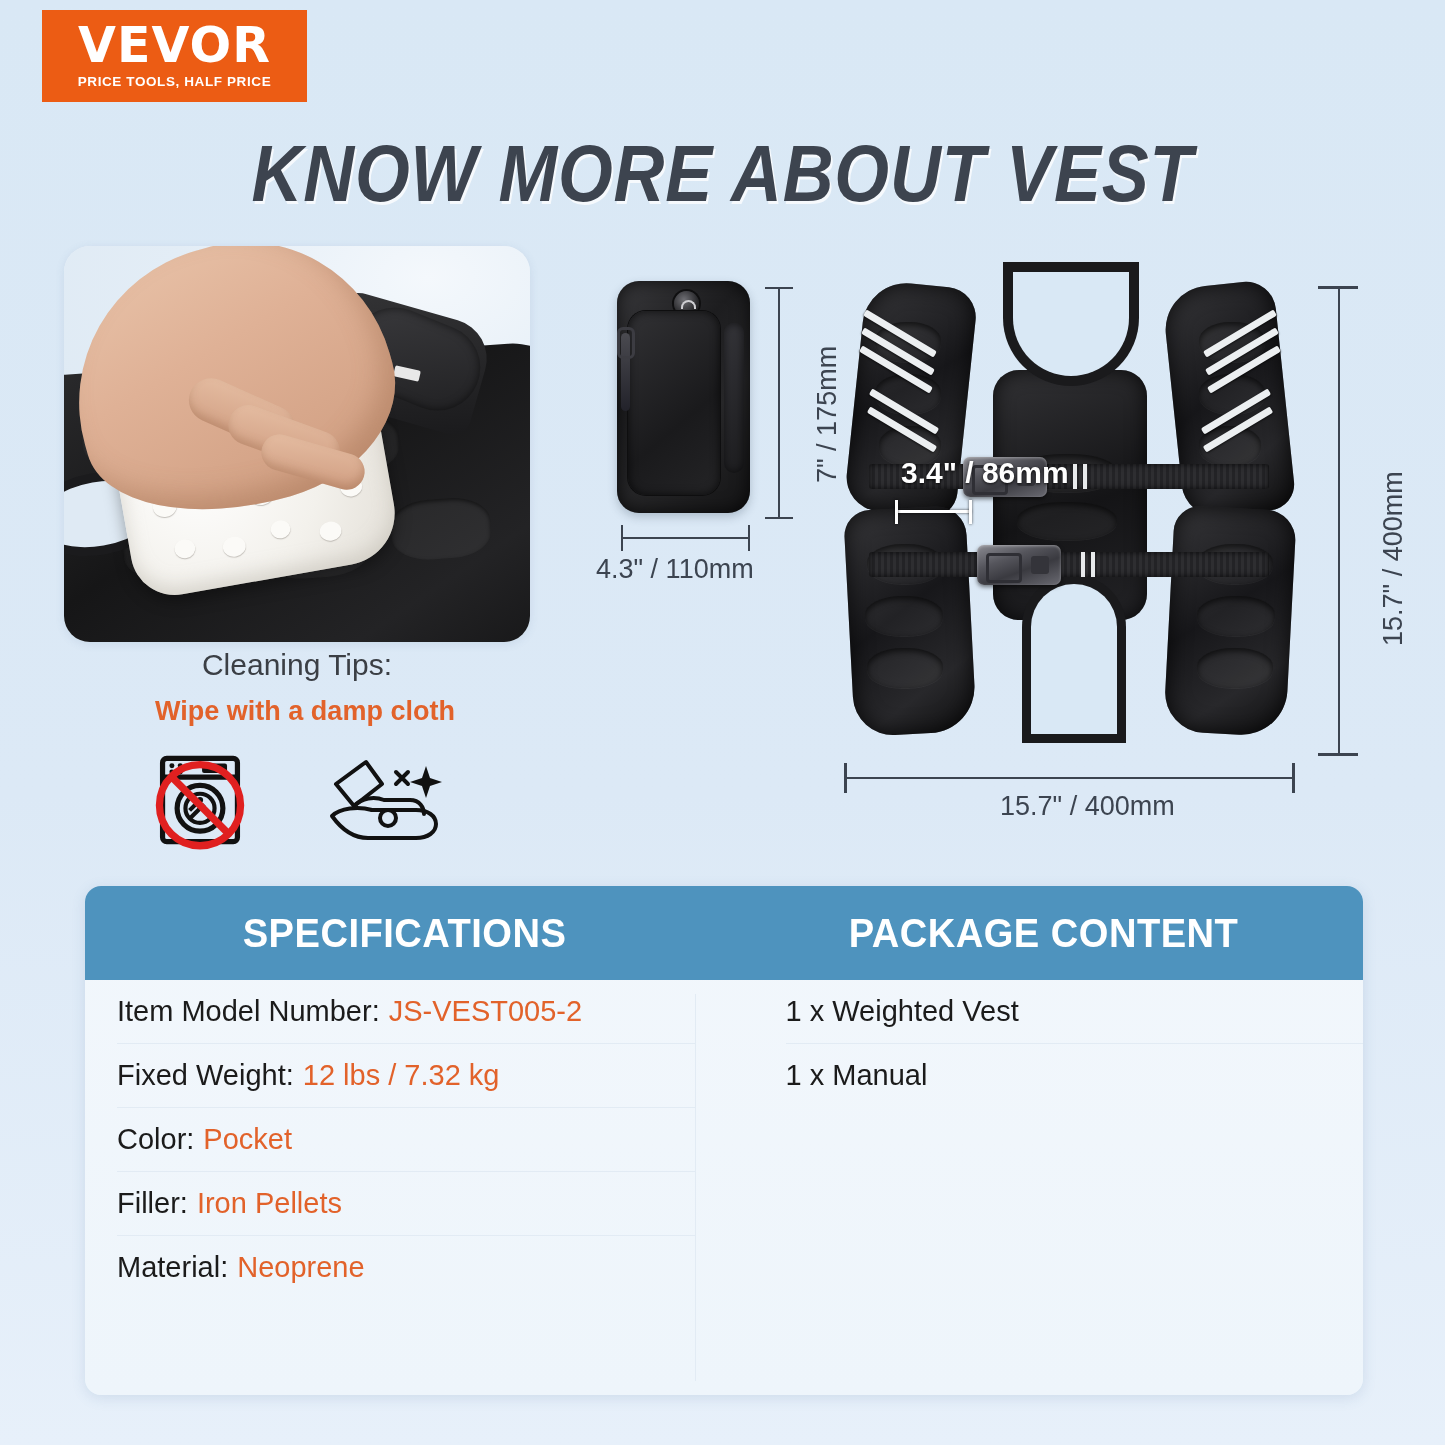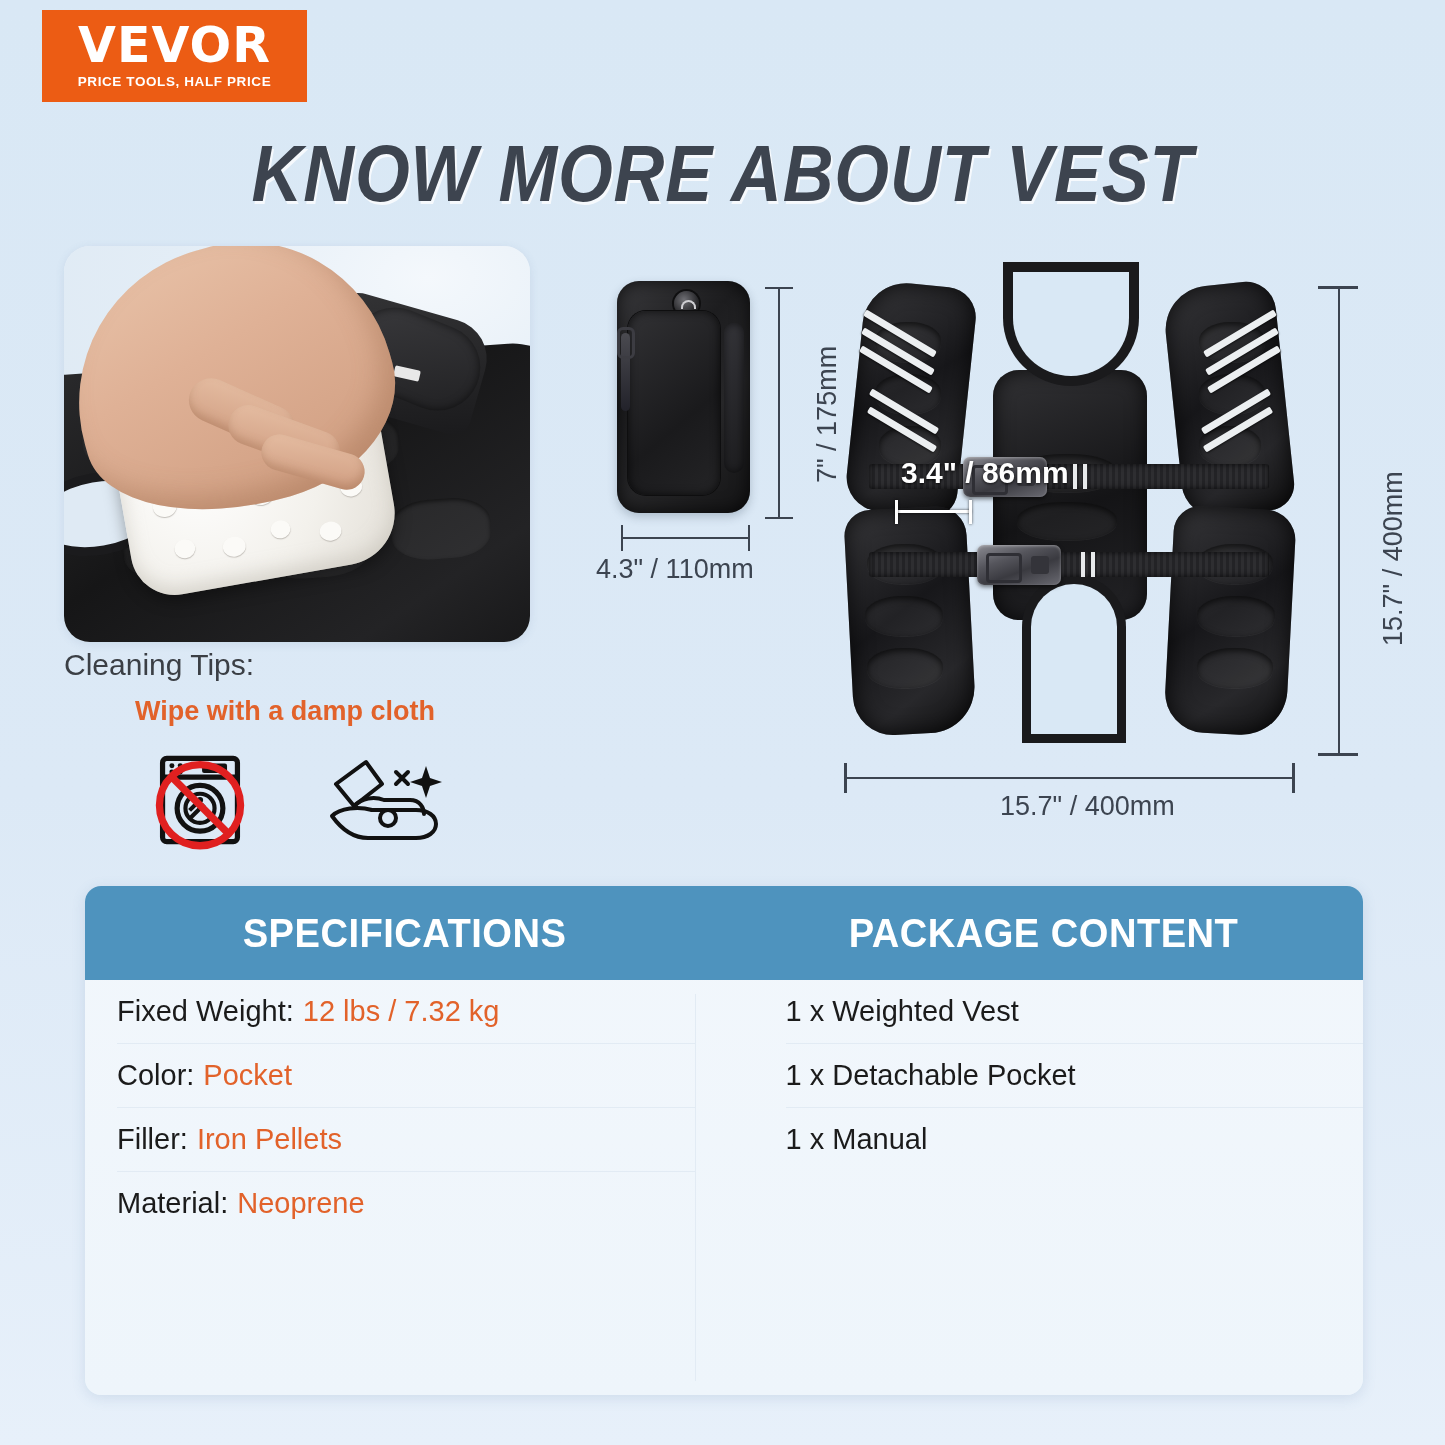--- a/index.html
+++ b/index.html
@@ -89,25 +89,25 @@
     position:absolute;left:58px;top:162px;width:268px;height:172px;
     background:radial-gradient(circle at 30% 30%,#ffffff 0%,#f3f1ec 55%,#e2ded6 100%);
     border-radius:40px 30px 52px 44px;transform:rotate(-10deg);
     box-shadow:0 6px 16px rgba(0,0,0,.35), inset 0 -8px 18px rgba(190,185,175,.5);
   }
   .pc-nub{position:absolute;border-radius:50%;background:#fbfaf7;
     box-shadow:0 1px 1px rgba(160,155,148,.6);}
 
   
   .clean-title{
-    position:absolute;left:64px;top:648px;width:466px;
+    position:absolute;left:64px;top:648px;width:466px;text-align:center;
     font-size:30px;color:#3b3f45;
   }
   .clean-sub{
-    position:absolute;left:52px;top:696px;width:466px;text-align:center;
+    position:absolute;left:72px;top:696px;width:466px;text-align:center;
     font-size:27px;font-weight:bold;color:#e2622a;
   }
   .icon-row{
     position:absolute;left:64px;top:742px;width:466px;height:120px;
     display:flex;align-items:center;justify-content:center;gap:72px;
   }
 
   
   .pouch{
     position:absolute;left:617px;top:281px;width:133px;height:232px;
@@ -372,38 +372,41 @@
   <div class="dimtext" style="left:1000px;top:791px;">15.7" / 400mm</div>
 
   <div class="table">
     <div class="thead">
       <div>SPECIFICATIONS</div>
       <div>PACKAGE CONTENT</div>
     </div>
     <div class="tbody">
       <div class="col left">
         <div class="row">
+          <span>Item Model Number:</span>
+          <span class="val">JS-VEST005-2</span>
+        </div>
+        <div class="row">
           <span>Fixed Weight:</span>
           <span class="val">12 lbs / 7.32 kg</span>
         </div>
         <div class="row">
           <span>Color:</span>
           <span class="val">Pocket</span>
         </div>
         <div class="row">
           <span>Filler:</span>
           <span class="val">Iron Pellets</span>
         </div>
         <div class="row">
           <span>Material:</span>
           <span class="val">Neoprene</span>
         </div>
       </div>
       <div class="vsep"></div>
       <div class="col right">
         <div class="row">1 x Weighted Vest</div>
-        <div class="row">1 x Detachable Pocket</div>
         <div class="row">1 x Manual</div>
       </div>
     </div>
   </div>
 
 </div>
 
 </body></html>

